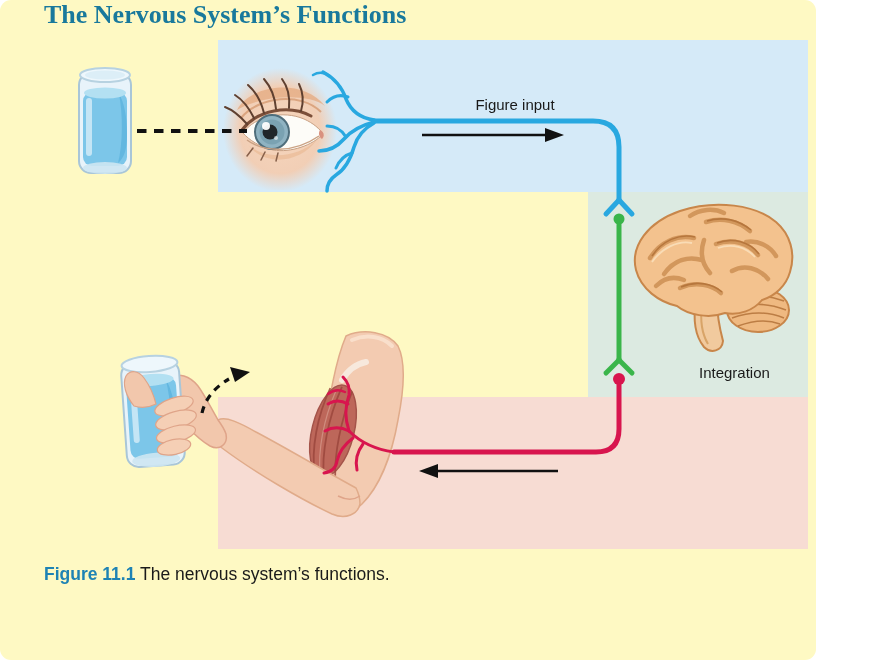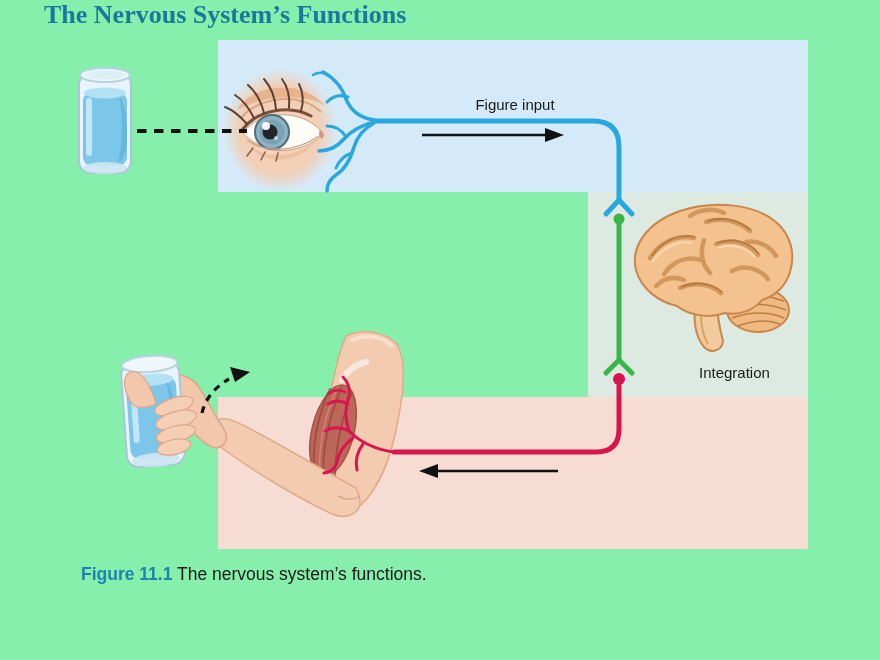--- a/index.html
+++ b/index.html
@@ -1,37 +1,37 @@
 <!DOCTYPE html>
 <html style="--title: #19799c; --caption-label: #1e83b4; --text: #1a1a1a; --sensory-line: #29a8e0; --integration-line: #3ab54a; --motor-line: #d8154e; --box-sensory: #d5eaf8; --box-integration: #dceae1; --box-motor: #f7dcd3;"><head>
 <meta charset="utf-8">
 <style>
   :root{
     --title:#19799c; --caption-label:#1e83b4; --text:#1a1a1a;
     --sensory-line:#29a8e0; --integration-line:#3ab54a; --motor-line:#d8154e;
     --box-sensory:#d5eaf8; --box-integration:#dceae1; --box-motor:#f7dcd3;
   }
   html,body{margin:0;padding:0;background:#fff;}
-  .canvas{position:relative;width:880px;height:660px;background:#86efac;overflow:hidden;
-          font-family:"Liberation Sans",sans-serif;}
+  .canvas{position:relative;width:816px;height:660px;background:#fef9c3;overflow:hidden;
+          font-family:"Liberation Sans",sans-serif;border-radius:11px;}
   .page-title{position:absolute;left:44px;top:0px;margin:0;
               font-family:"Liberation Serif","DejaVu Serif",serif;
               font-weight:bold;font-size:26px;line-height:30px;color:var(--title);}
   .box{position:absolute;}
   .box-sensory{left:218px;top:40px;width:590px;height:152px;background:var(--box-sensory);}
   .box-integration{left:588px;top:192px;width:220px;height:205px;background:var(--box-integration);}
   .box-motor{left:218px;top:397px;width:590px;height:152px;background:var(--box-motor);}
   .illus{position:absolute;z-index:2;}
   .overlay{position:absolute;left:0;top:0;z-index:3;}
   .flabel{position:absolute;z-index:4;font-size:15px;color:var(--text);white-space:nowrap;}
   .lab-sensory{left:440px;top:96px;width:150px;text-align:center;}
   .lab-integration{left:699px;top:364px;}
   .lab-motor{left:448px;top:430px;width:150px;text-align:center;}
   .caption{position:absolute;left:44px;top:564px;font-size:17.5px;color:var(--text);z-index:4;}
-  .caption .cap-num{color:var(--caption-label);font-weight:bold;margin-left:37px;}
+  .caption .cap-num{color:var(--caption-label);font-weight:bold;}
 </style>
 </head>
 <body>
 
 <div class="canvas">
 
   <h1 class="page-title">The Nervous System’s Functions</h1>
 
   <div class="box box-sensory"></div>
   <div class="box box-integration"></div>

